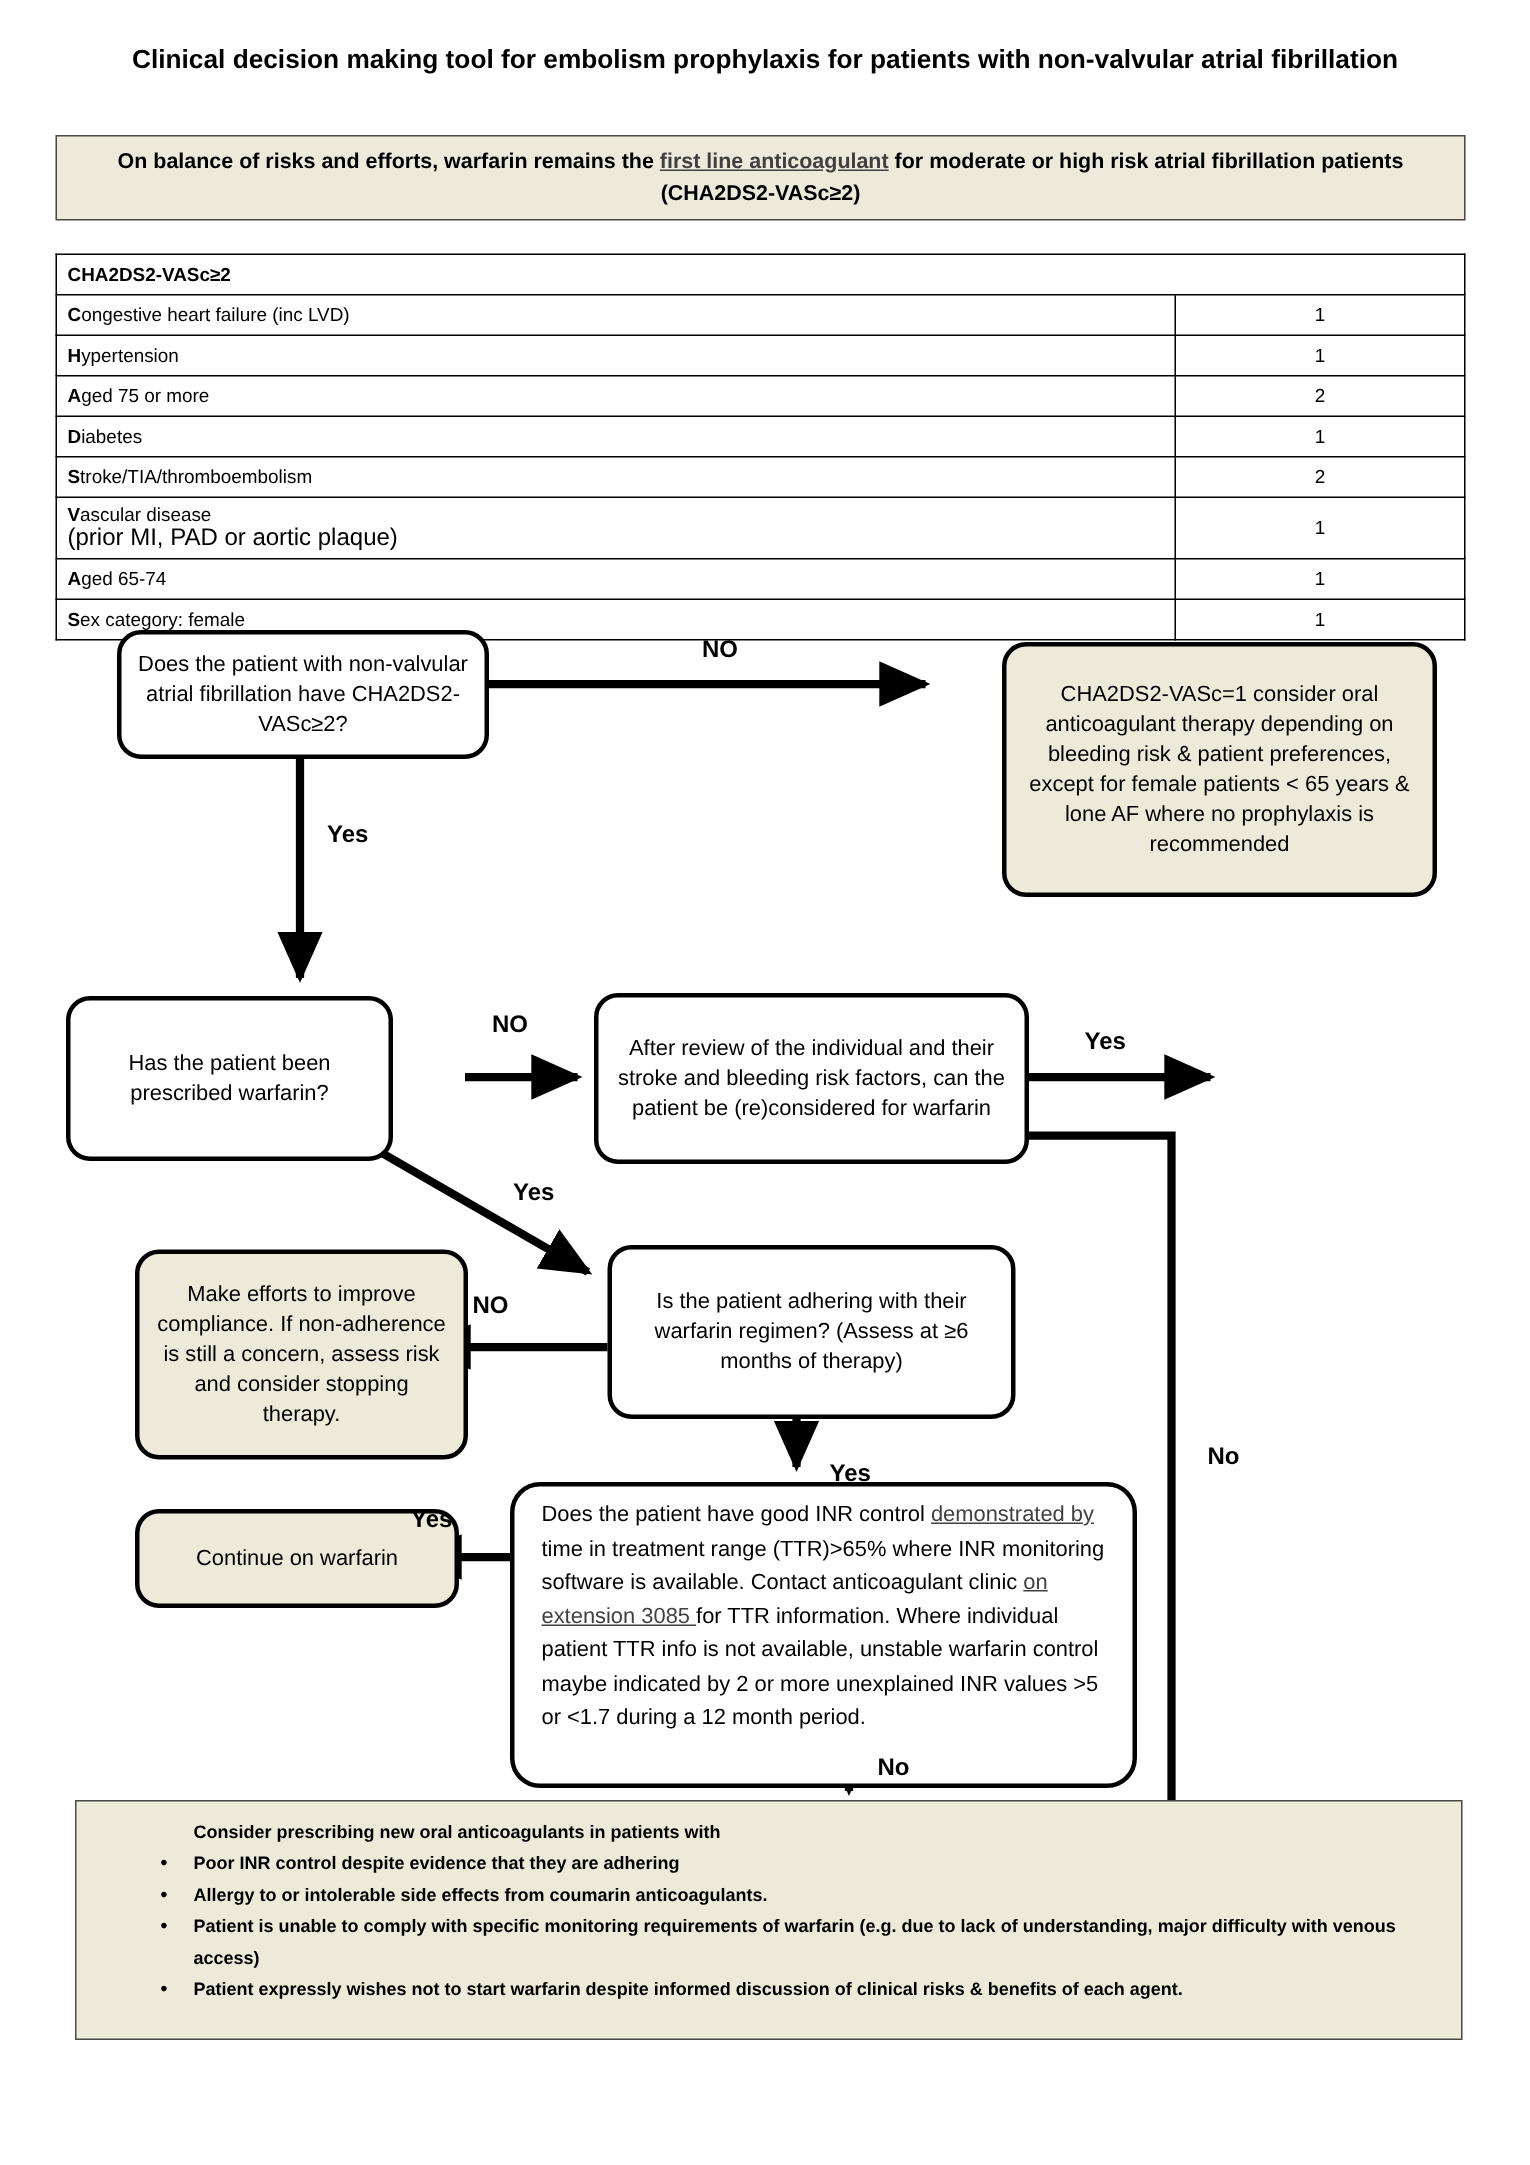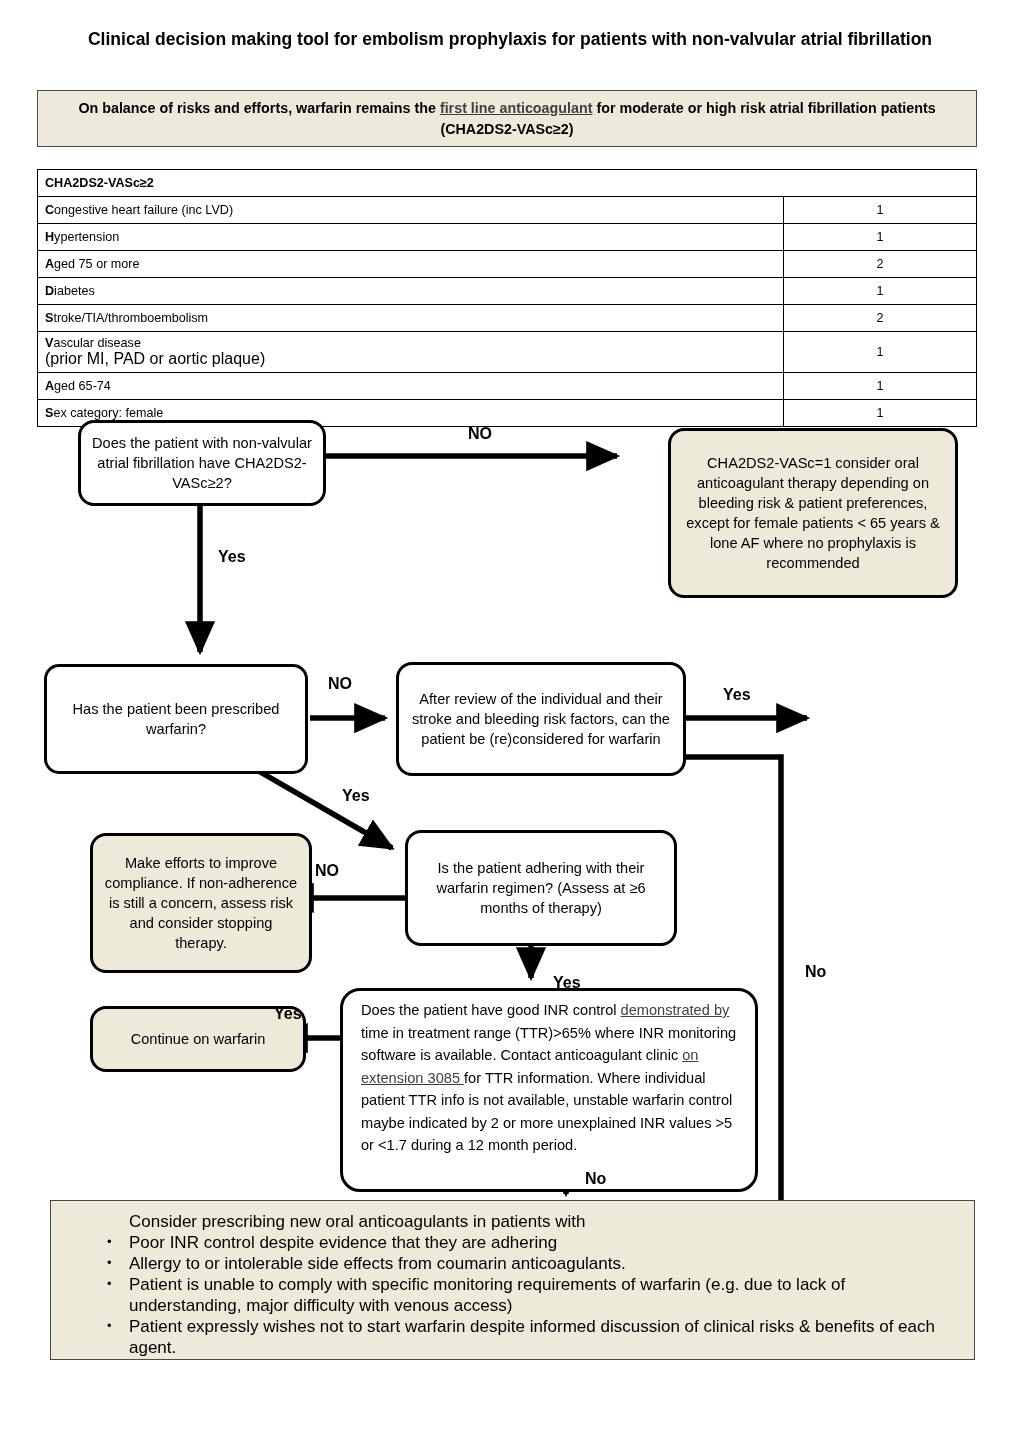--- a/index.html
+++ b/index.html
@@ -32,34 +32,34 @@
 
   
   .box{position:absolute;box-sizing:border-box;border:3.2px solid #000;
        border-radius:16px;background:#fff;display:flex;align-items:center;
        justify-content:center;text-align:center;font-size:14.6px;line-height:20px;}
   .box .t{padding:0 10px;}
   .tan{background:#EDEAD9;margin-left:40px;}
 
   #box-q1   {left:78px; top:420px; width:248px;height:86px;}
   #box-score1{left:628px;top:428px; width:290px;height:170px;}
-  #box-q2   {left:44px; top:664px; width:264px;height:110px;border-radius:15px;}
+  #box-q2   {left:44px; top:664px; width:218px;height:110px;}
   #box-review{left:396px;top:662px; width:290px;height:114px;}
   #box-prescribe{left:818px;top:672px;width:168px;height:96px;font-weight:bold;}
   #box-compliance{left:50px;top:833px;width:222px;height:140px;}
   #box-adhering{left:405px;top:830px;width:272px;height:116px;}
   #box-continue{left:50px;top:1006px;width:216px;height:66px;}
   #box-inr{left:340px;top:988px;width:418px;height:204px;border-radius:20px;
            align-items:flex-start;justify-content:flex-start;text-align:left;}
   #box-inr .t{padding:8px 14px 0 18px;line-height:22.5px;font-size:14.6px;}
 
   
   #box-bottom{position:absolute;left:50px;top:1200px;width:925px;height:160px;
      background:#EDEAD9;border:1.6px solid #4a4a44;box-sizing:border-box;
-     font-size:17px;font-weight:normal;line-height:21px;}
+     font-size:12px;font-weight:bold;line-height:21px;}
   #box-bottom .lead{position:absolute;left:78px;top:10px;}
   #box-bottom ul{list-style:none;margin:0;padding:0;position:absolute;
      left:48px;top:31px;width:860px;}
   #box-bottom li{position:relative;padding-left:30px;margin:0 0 0 0;}
   #box-bottom li:before{content:"\2022";position:absolute;left:8px;top:-1px;
      font-size:13px;}
 
   
   #footer{position:absolute;left:48px;top:1474px;font-size:14px;}
 

